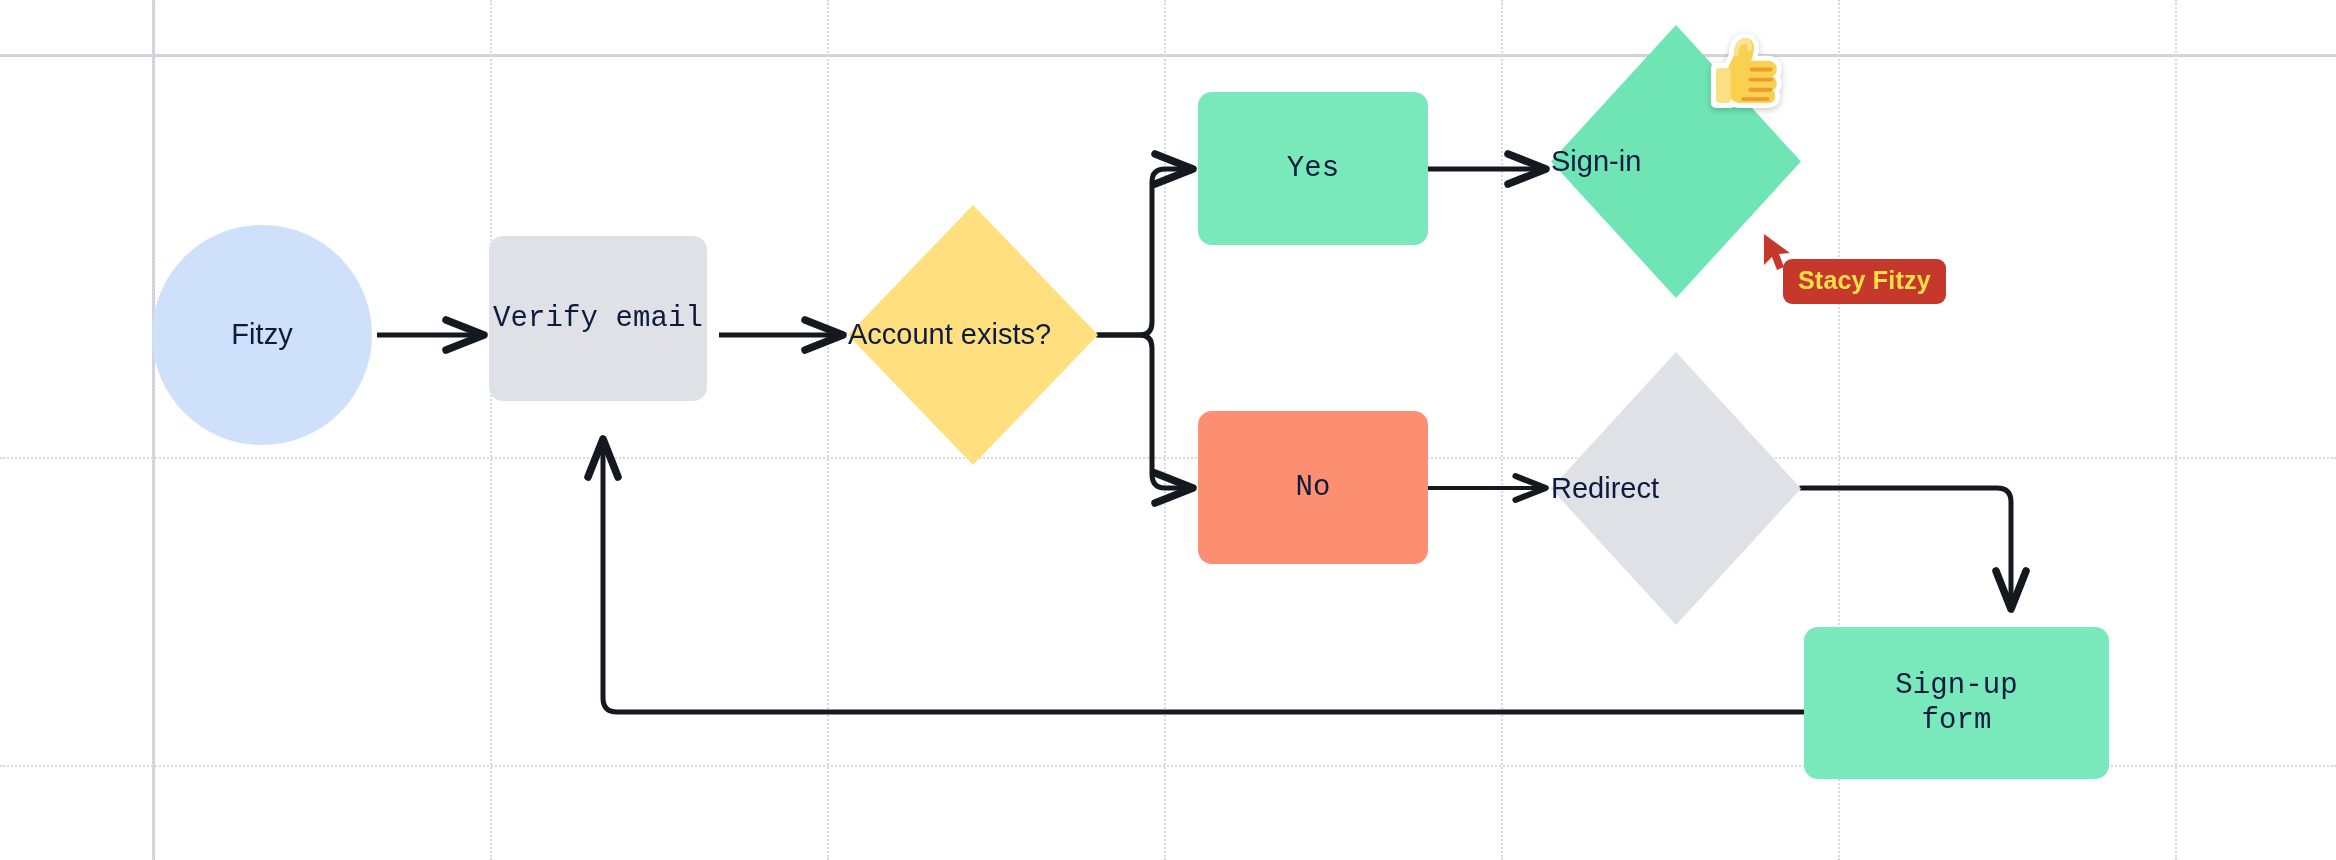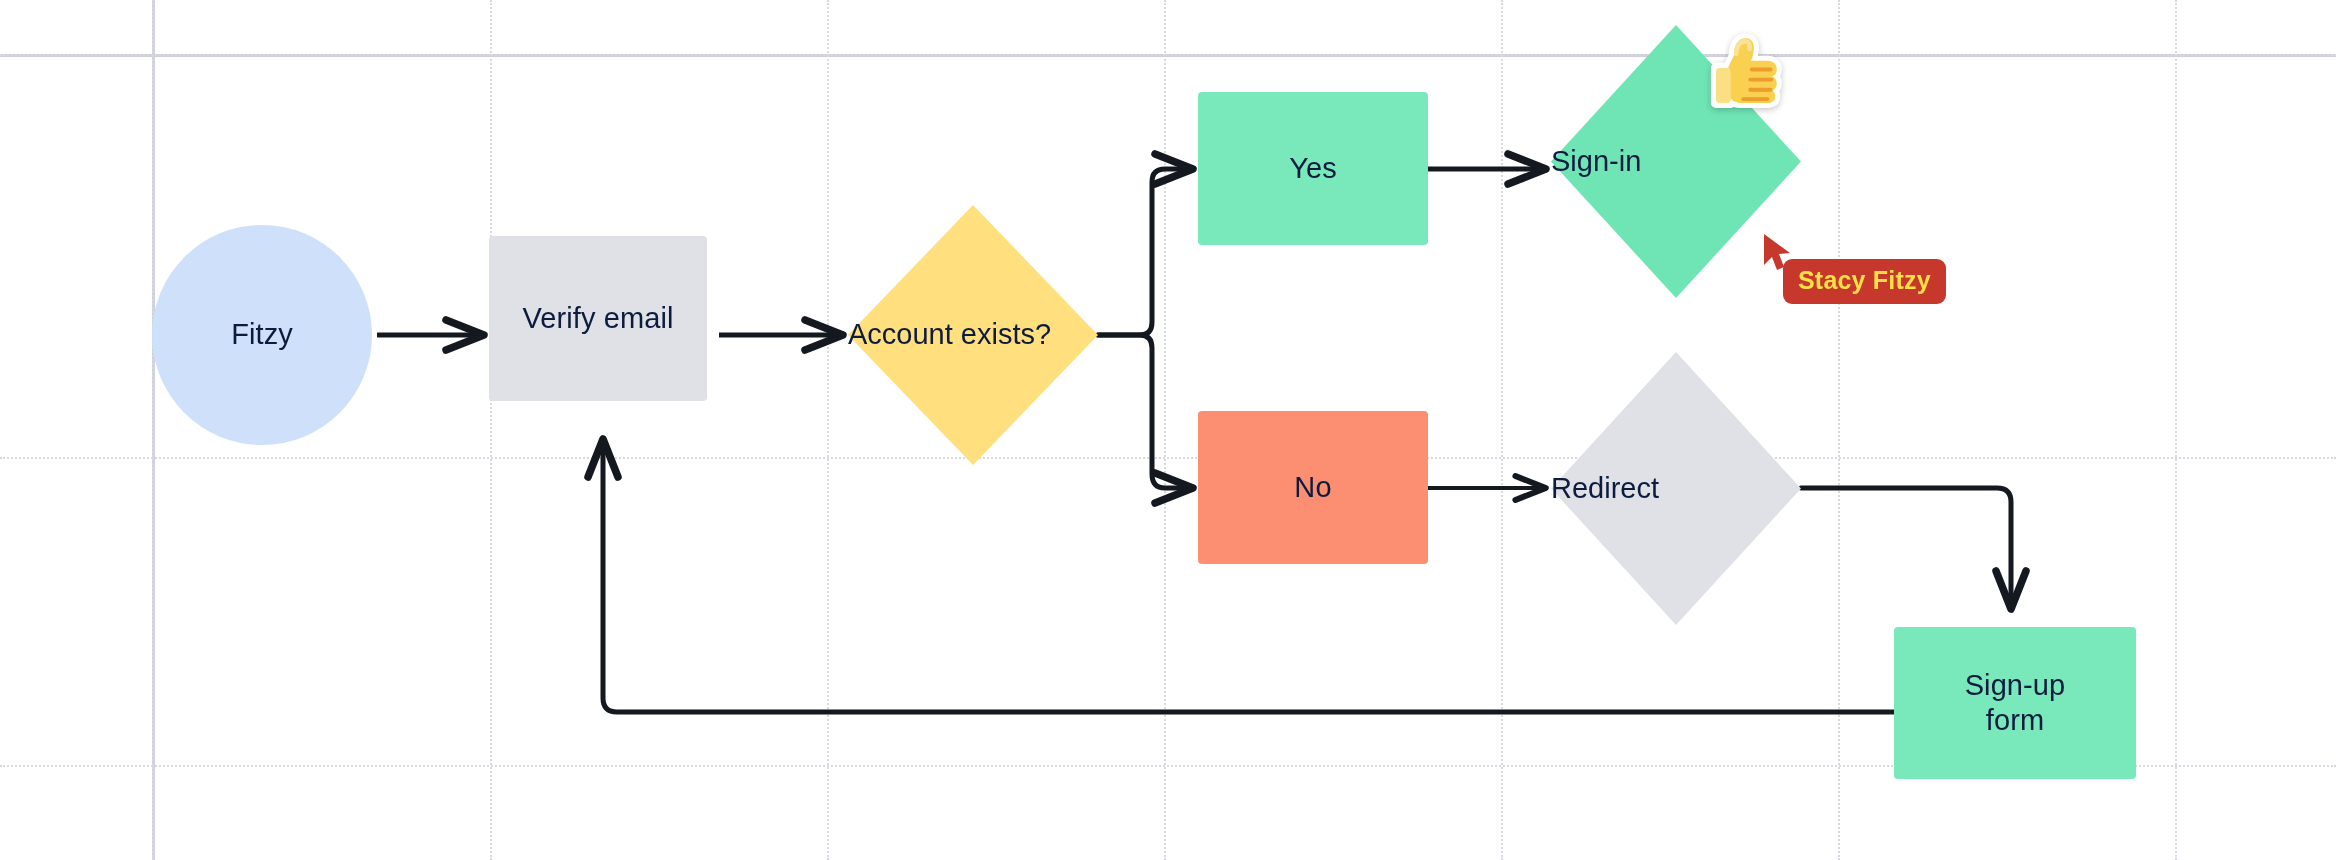--- a/index.html
+++ b/index.html
@@ -60,21 +60,21 @@
     justify-content: center;
     text-align: center;
     color: #0d1b3e;
     font-size: 29px;
     line-height: 1.22;
     font-weight: 400;
     letter-spacing: 0.1px;
     box-sizing: border-box;
   }
   .node-circle { border-radius: 50%; }
-  .node-rect { border-radius: 4px; }
+  .node-rect { border-radius: 14px; font-family: Liberation Mono, monospace; }
 
   .diamond-wrap {
     position: absolute;
   }
   .diamond-shape {
     position: absolute;
     left: 0; top: 0;
     width: 100%; height: 100%;
   }
   .diamond-label {
@@ -198,21 +198,21 @@
 
   <div class="diamond-wrap" style="left:1551px; top:352px; width:250px; height:273px;">
     <svg class="diamond-shape" viewBox="0 0 250 273" preserveAspectRatio="none">
       <polygon points="125,0 250,136.5 125,273 0,136.5" fill="#dfe1e6"></polygon>
     </svg>
     <div class="diamond-label">
       <span>Redirect</span>
     </div>
   </div>
 
-  <div class="node node-rect" style="left:1894px; top:627px; width:242px; height:152px; background:#79e8bb; flex-direction:column;">
+  <div class="node node-rect" style="left:1804px; top:627px; width:305px; height:152px; background:#79e8bb; flex-direction:column;">
     <span>Sign-up</span>
     <span>form</span>
   </div>
 
   <svg class="sticker" style="left:1705px; top:32px;" viewBox="0 0 100 100">
     <g>
 
       <path d="M37 30 C37 18 42 8 52 8 C62 8 64 17 62 27 C61 33 59 37 59 37
                L80 37 C88 37 92 42 92 48 C92 53 89 56 86 57
                C90 58 92 62 92 66 C92 71 89 74 86 75

